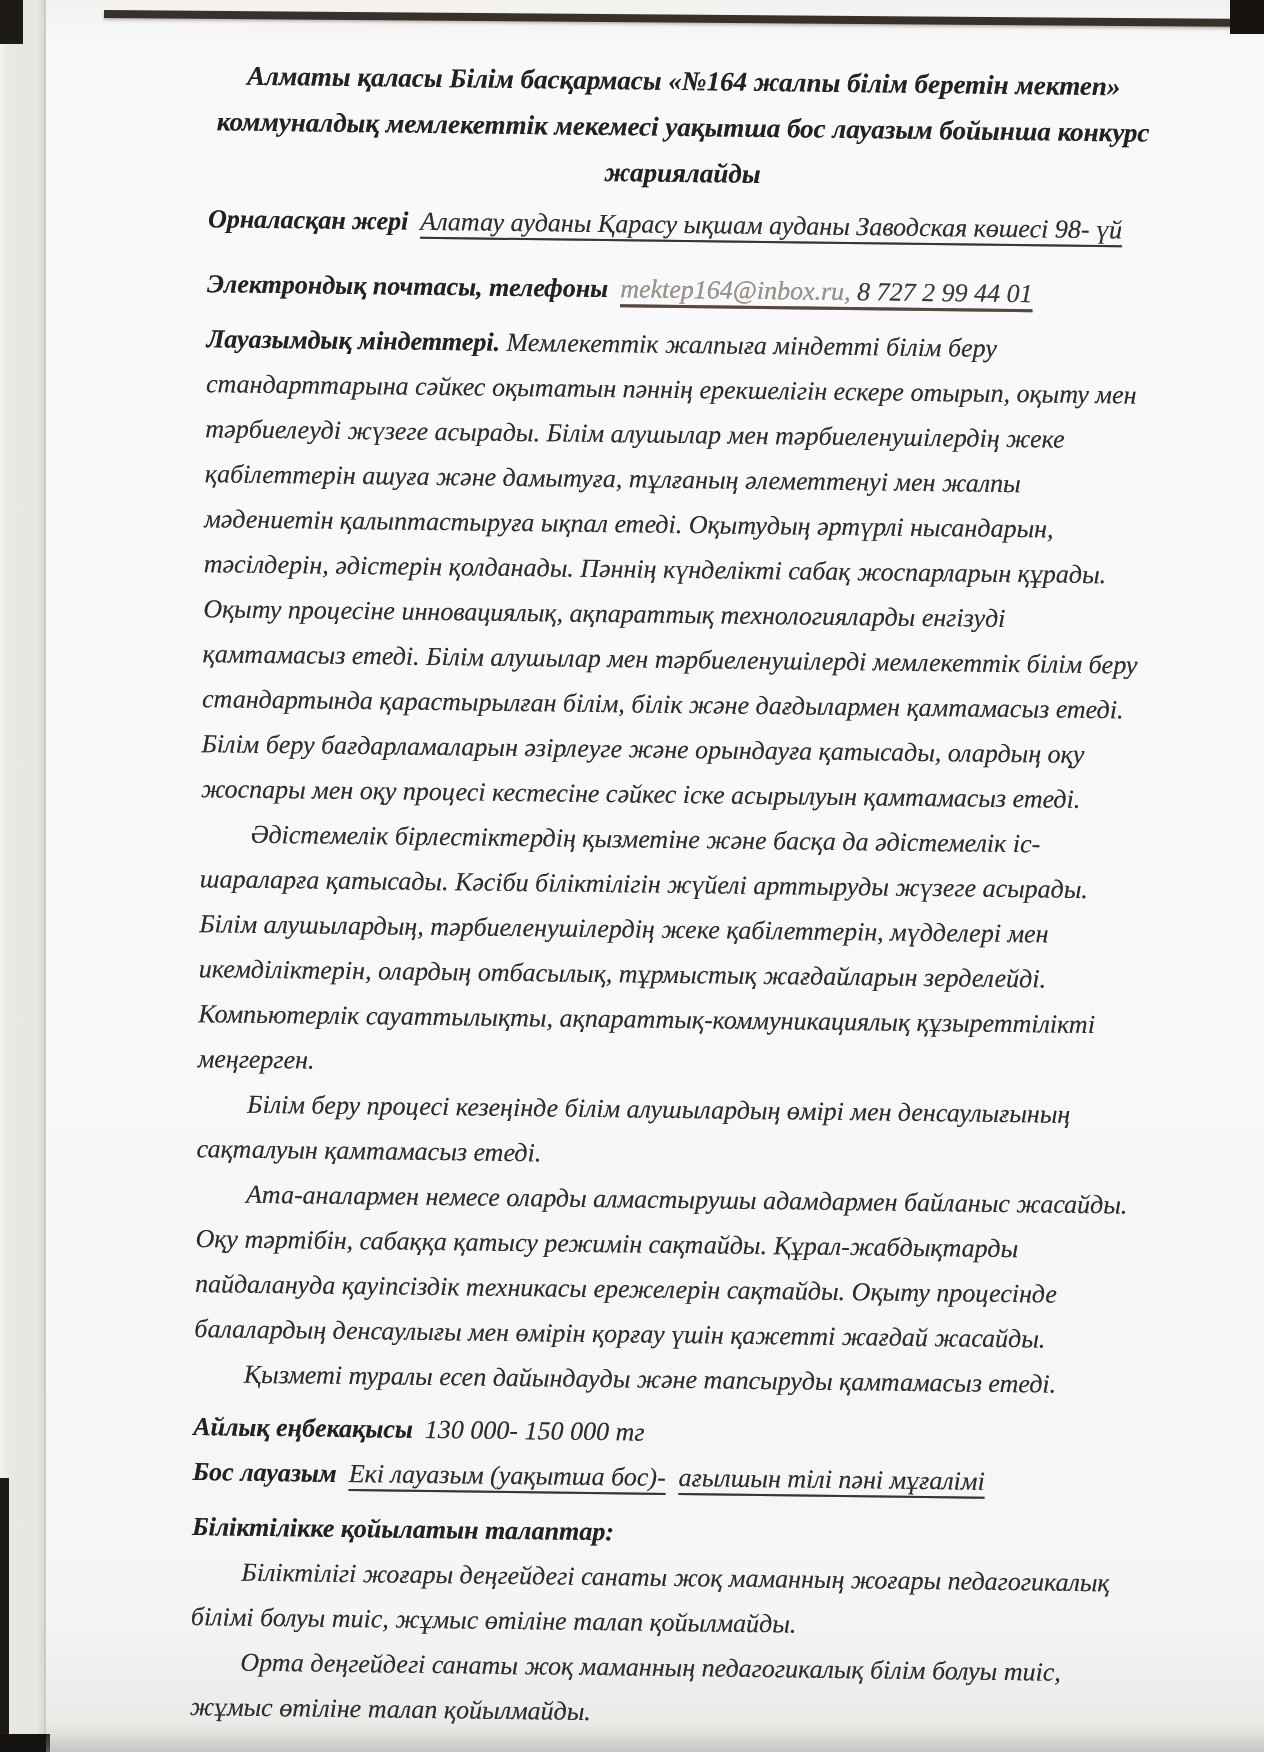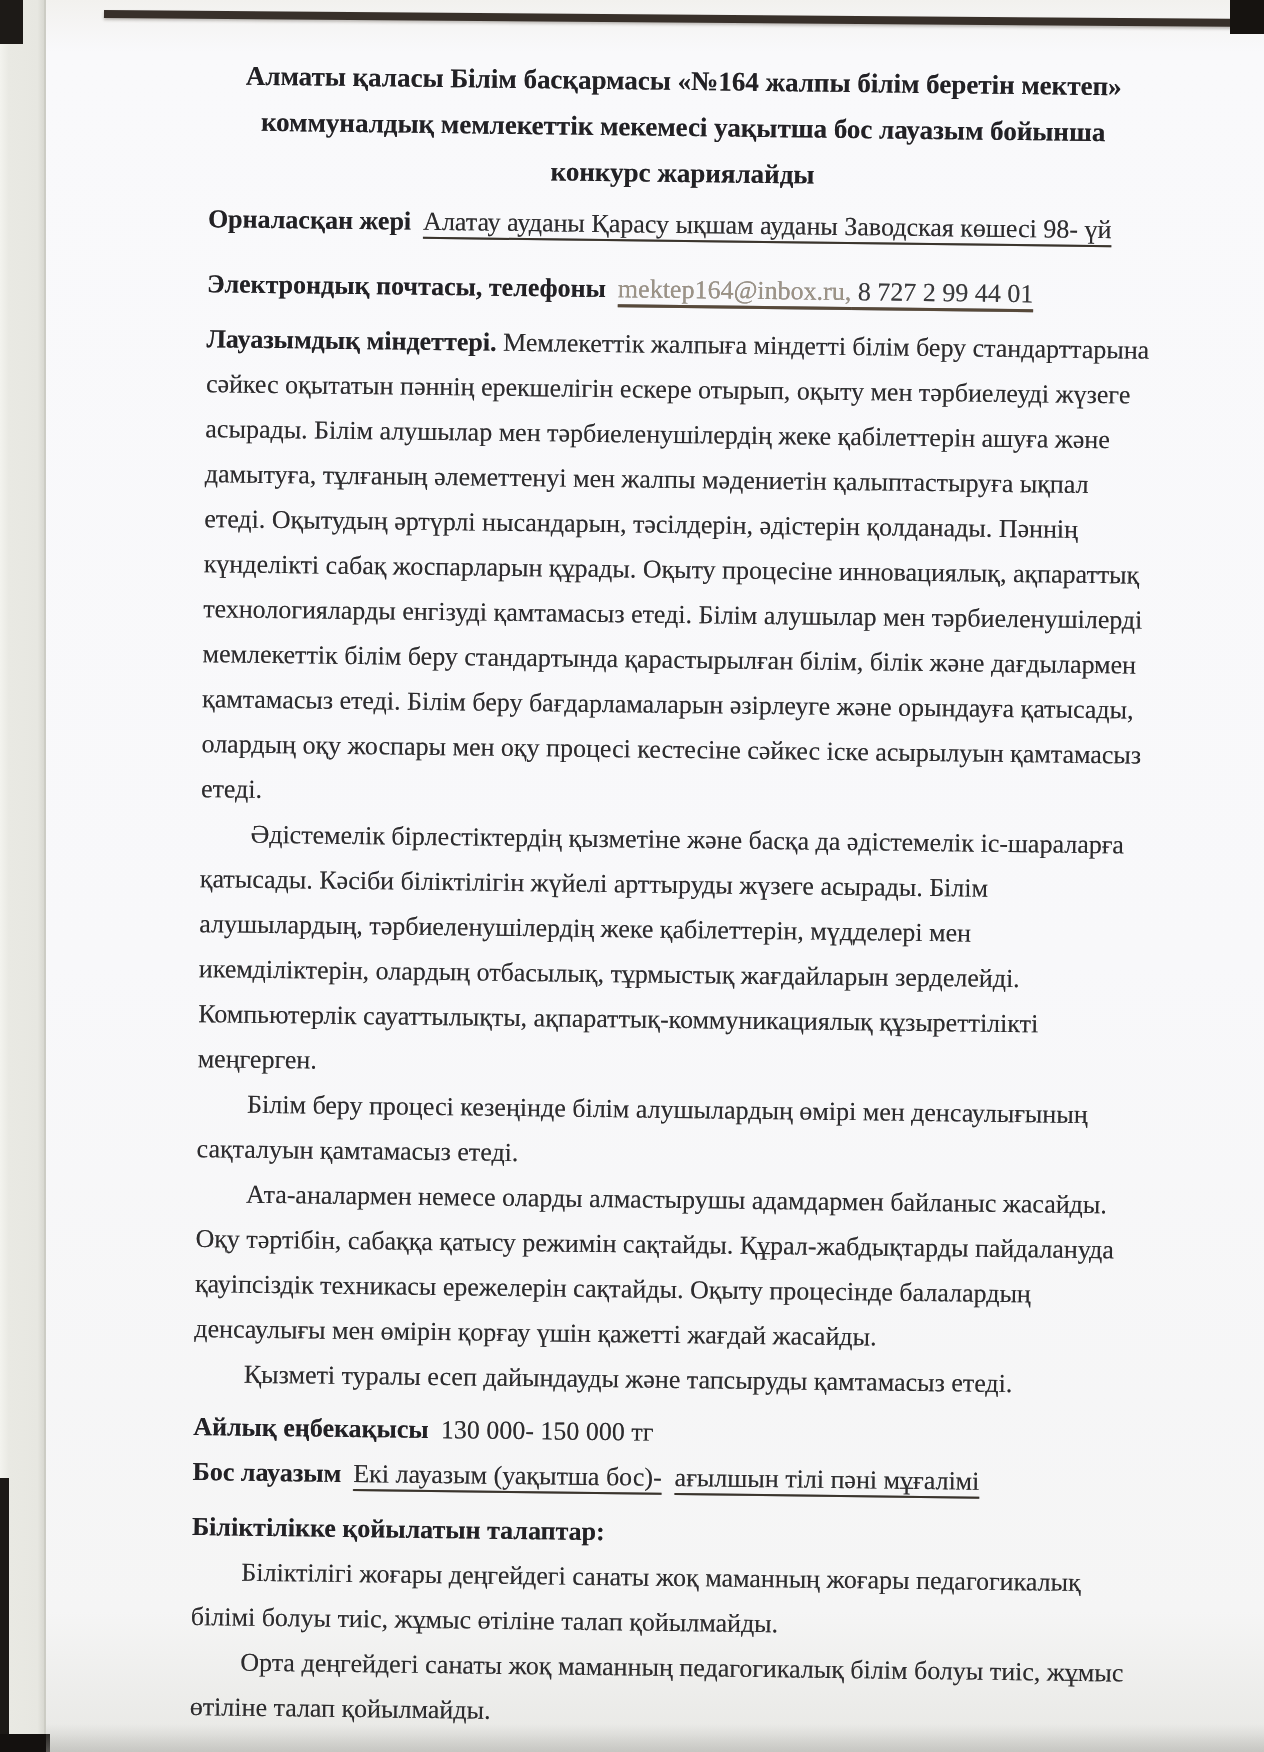--- a/index.html
+++ b/index.html
@@ -3,21 +3,21 @@
 <meta charset="utf-8">
 <style>
   html, body { margin: 0; padding: 0; }
   body {
     width: 1264px; height: 1752px;
     position: relative;
     background: #f2f2ef;
     font-family: "Liberation Serif", "DejaVu Serif", serif;
     overflow: hidden;
   }
-  .scan-root { position: absolute; inset: 0; overflow: hidden; }
+  .scan-root { position: absolute; inset: 0; overflow: hidden; font-style: italic; }
 
   
   .page-area {
     position: absolute; left: 46px; top: 0; right: 0; bottom: 0;
     background: linear-gradient(180deg, #f2f1ee 0%, #f9f9fb 3%, #f8f8fa 55%, #f5f5f5 92%, #e9e9e6 99%, #dfdfdc 100%);
   }
   
   .edge-strip {
     position: absolute; left: 0; top: 0; width: 44px; height: 100%;
     background: linear-gradient(90deg, #f3f3ee 0%, #e9e9e3 20%, #e7e7e1 85%, #d8d8d1 100%);

